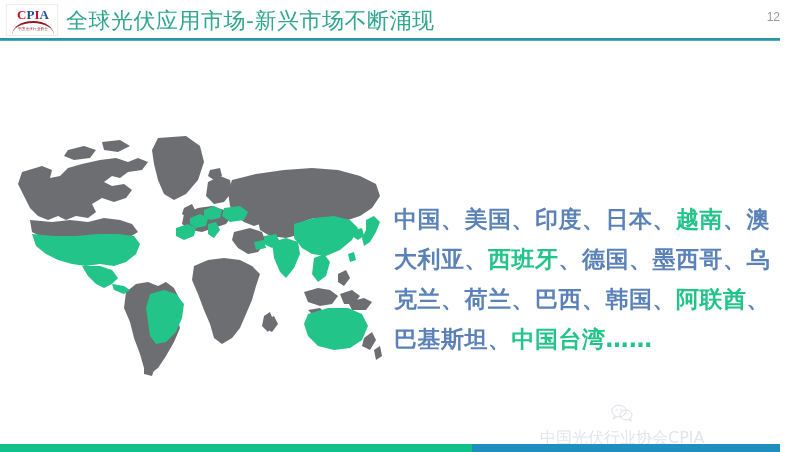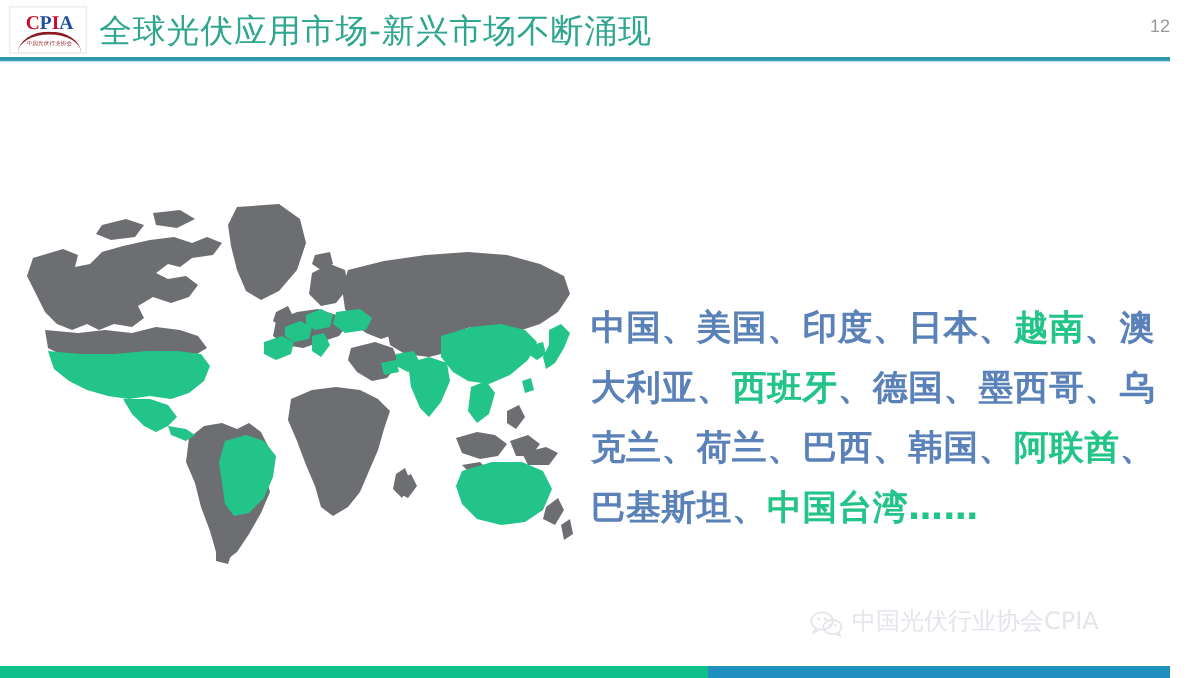--- a/index.html
+++ b/index.html
@@ -135,26 +135,27 @@
   }
   #country-list .c-blue  { color: #5b82b8; }
   #country-list .c-green { color: #23c48a; }
   #country-list .c-sep   { color: #5b82b8; }
 
   
   #watermark {
     position: absolute;
     left: 540px; top: 404px;
     display: flex;
-    align-items: flex-end;
+    align-items: center;
     gap: 6px;
     color: #e2e5ea;
     font-size: 16px;
     white-space: nowrap;
     font-family: "DejaVu Sans", "Liberation Sans", sans-serif;
+    flex-direction: column;
   }
   #watermark svg { display: block; }
 
   
   #bottom-bar {
     position: absolute;
     left: 0; bottom: 0;
     width: 800px; height: 8px;
     display: flex;
   }

